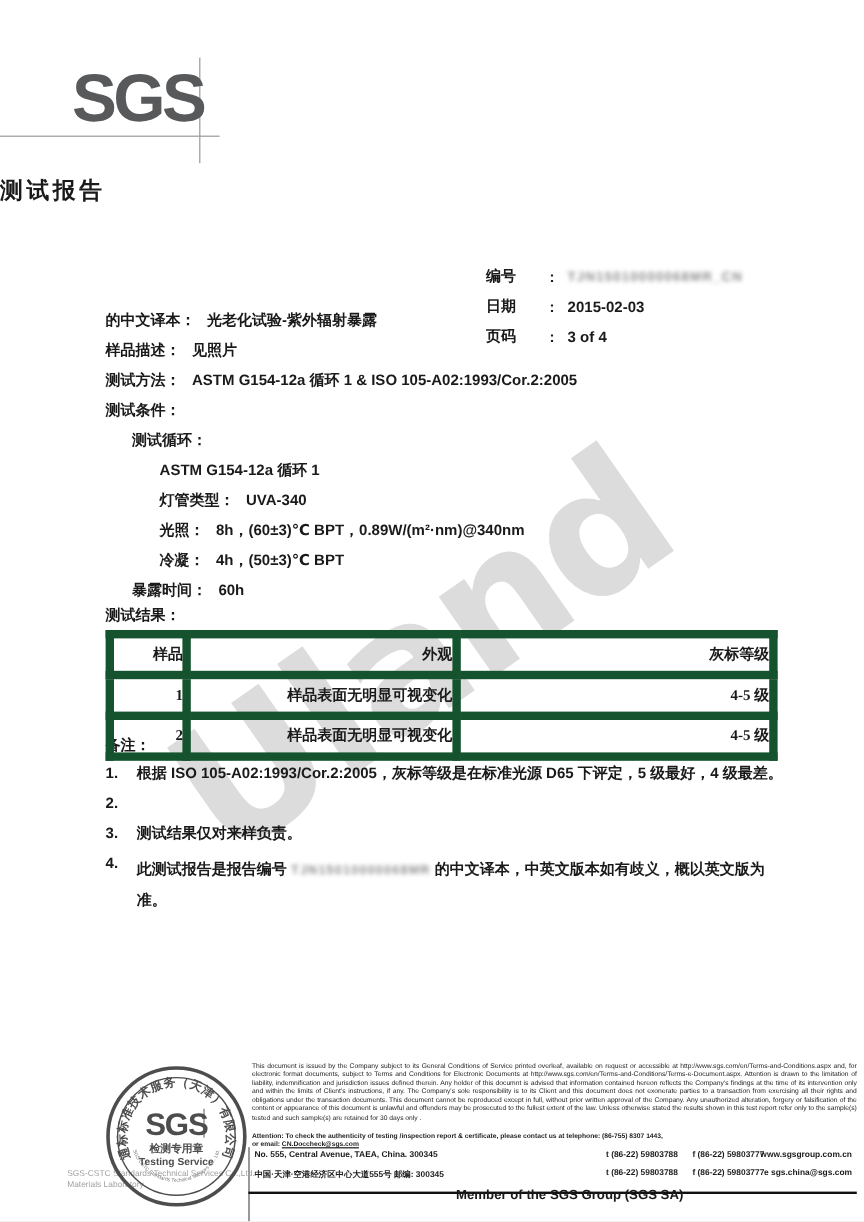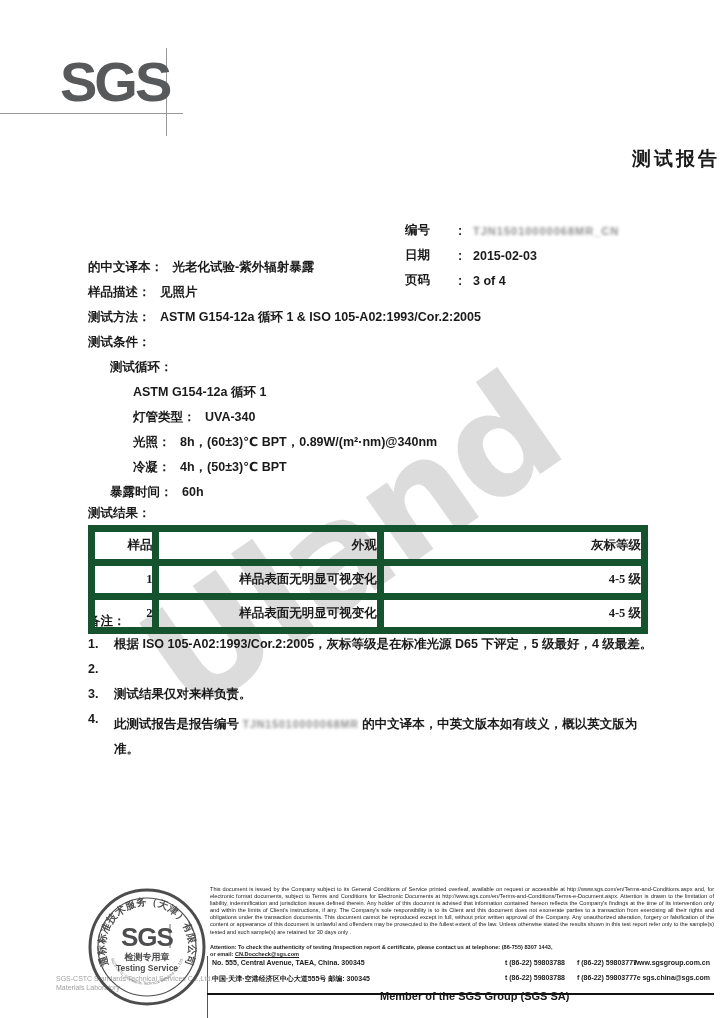--- a/index.html
+++ b/index.html
@@ -16,21 +16,21 @@
   }
   #content{position:relative;z-index:2;width:100%;height:100%;}
   
   .crop{background:#9a9a9a;position:absolute;}
   
   #logo{
     position:absolute;left:60px;top:54px;font-size:56px;font-weight:bold;
     letter-spacing:-3px;color:#58595b;line-height:56px;
   }
   
-  #title{position:absolute;left:0;top:146px;width:720px;text-align:right;
+  #title{position:absolute;left:0;top:146px;width:720px;text-align:left;
     font-size:19px;font-weight:bold;letter-spacing:3px;}
   #meta{position:absolute;left:405px;top:173px;font-size:12.5px;font-weight:bold;margin-top:45px;}
   .meta-row{display:flex;height:25px;align-items:center;}
   .meta-label{width:42px;}
   .meta-colon{width:26px;text-align:center;}
   
   .row{position:absolute;left:88px;height:22px;font-size:12.5px;font-weight:bold;white-space:nowrap;}
   .ind1{left:110px;}
   .ind2{left:133px;}
   .lbl{margin-right:6px;}

